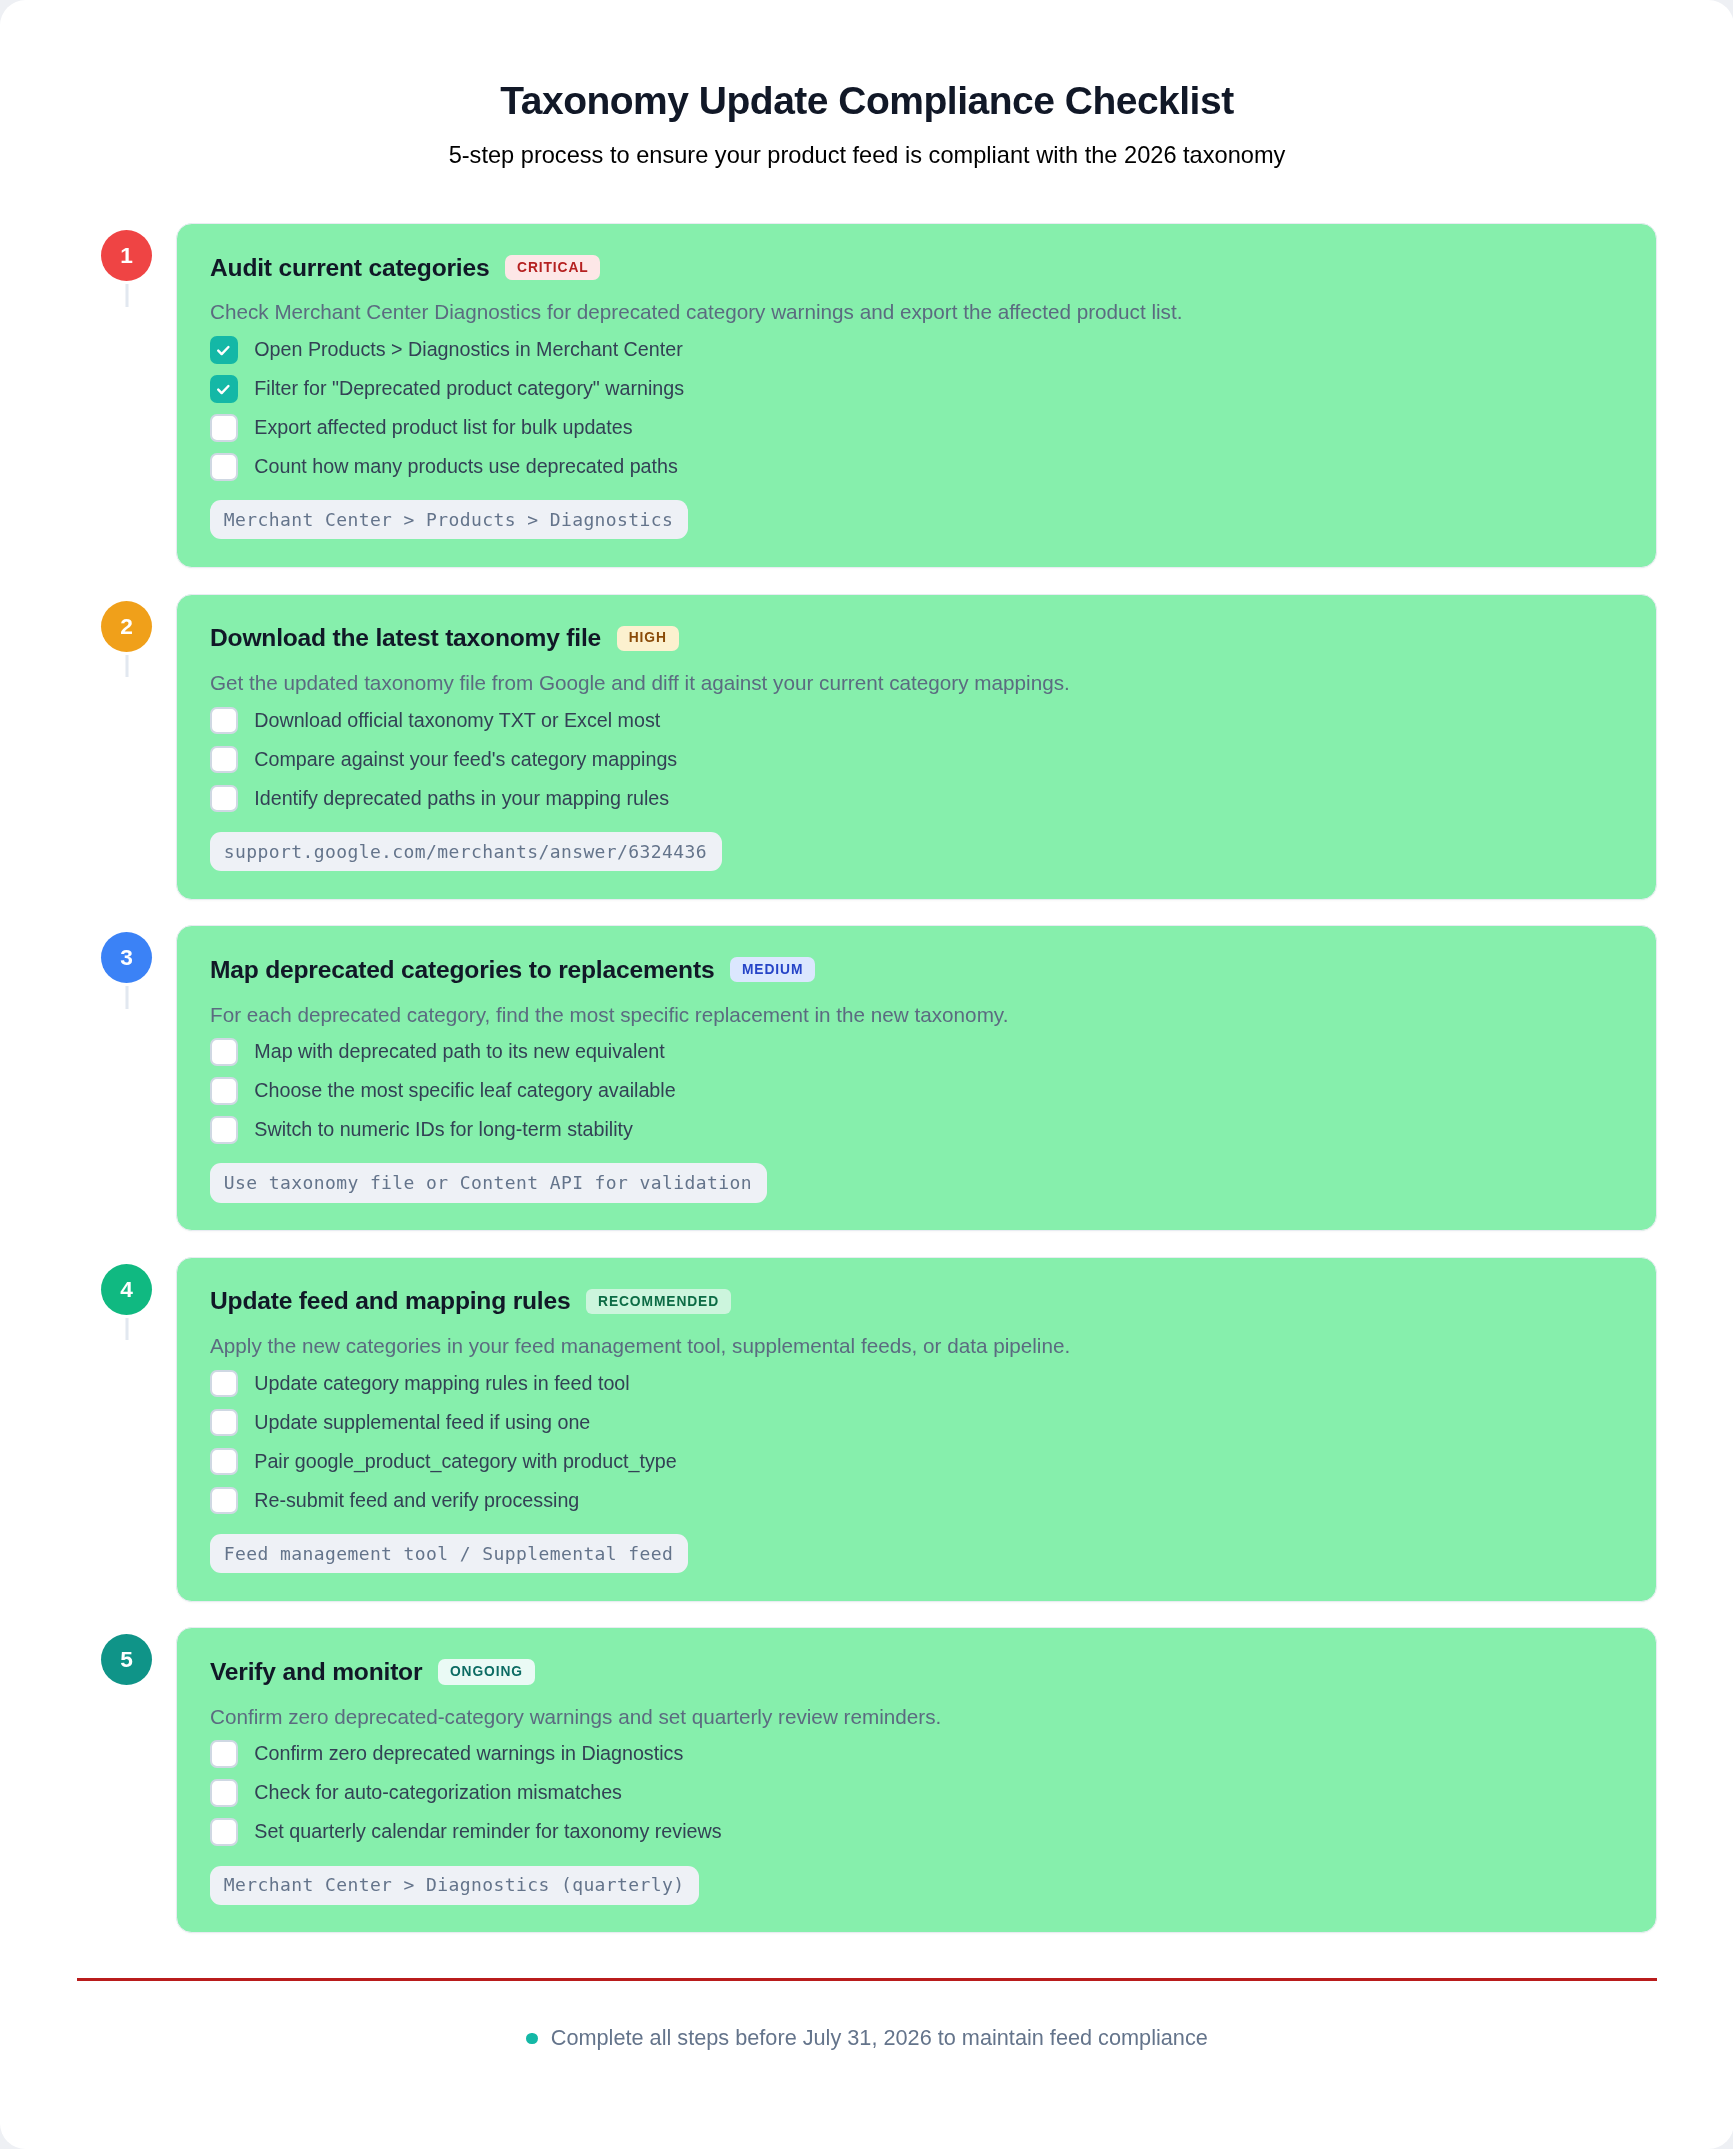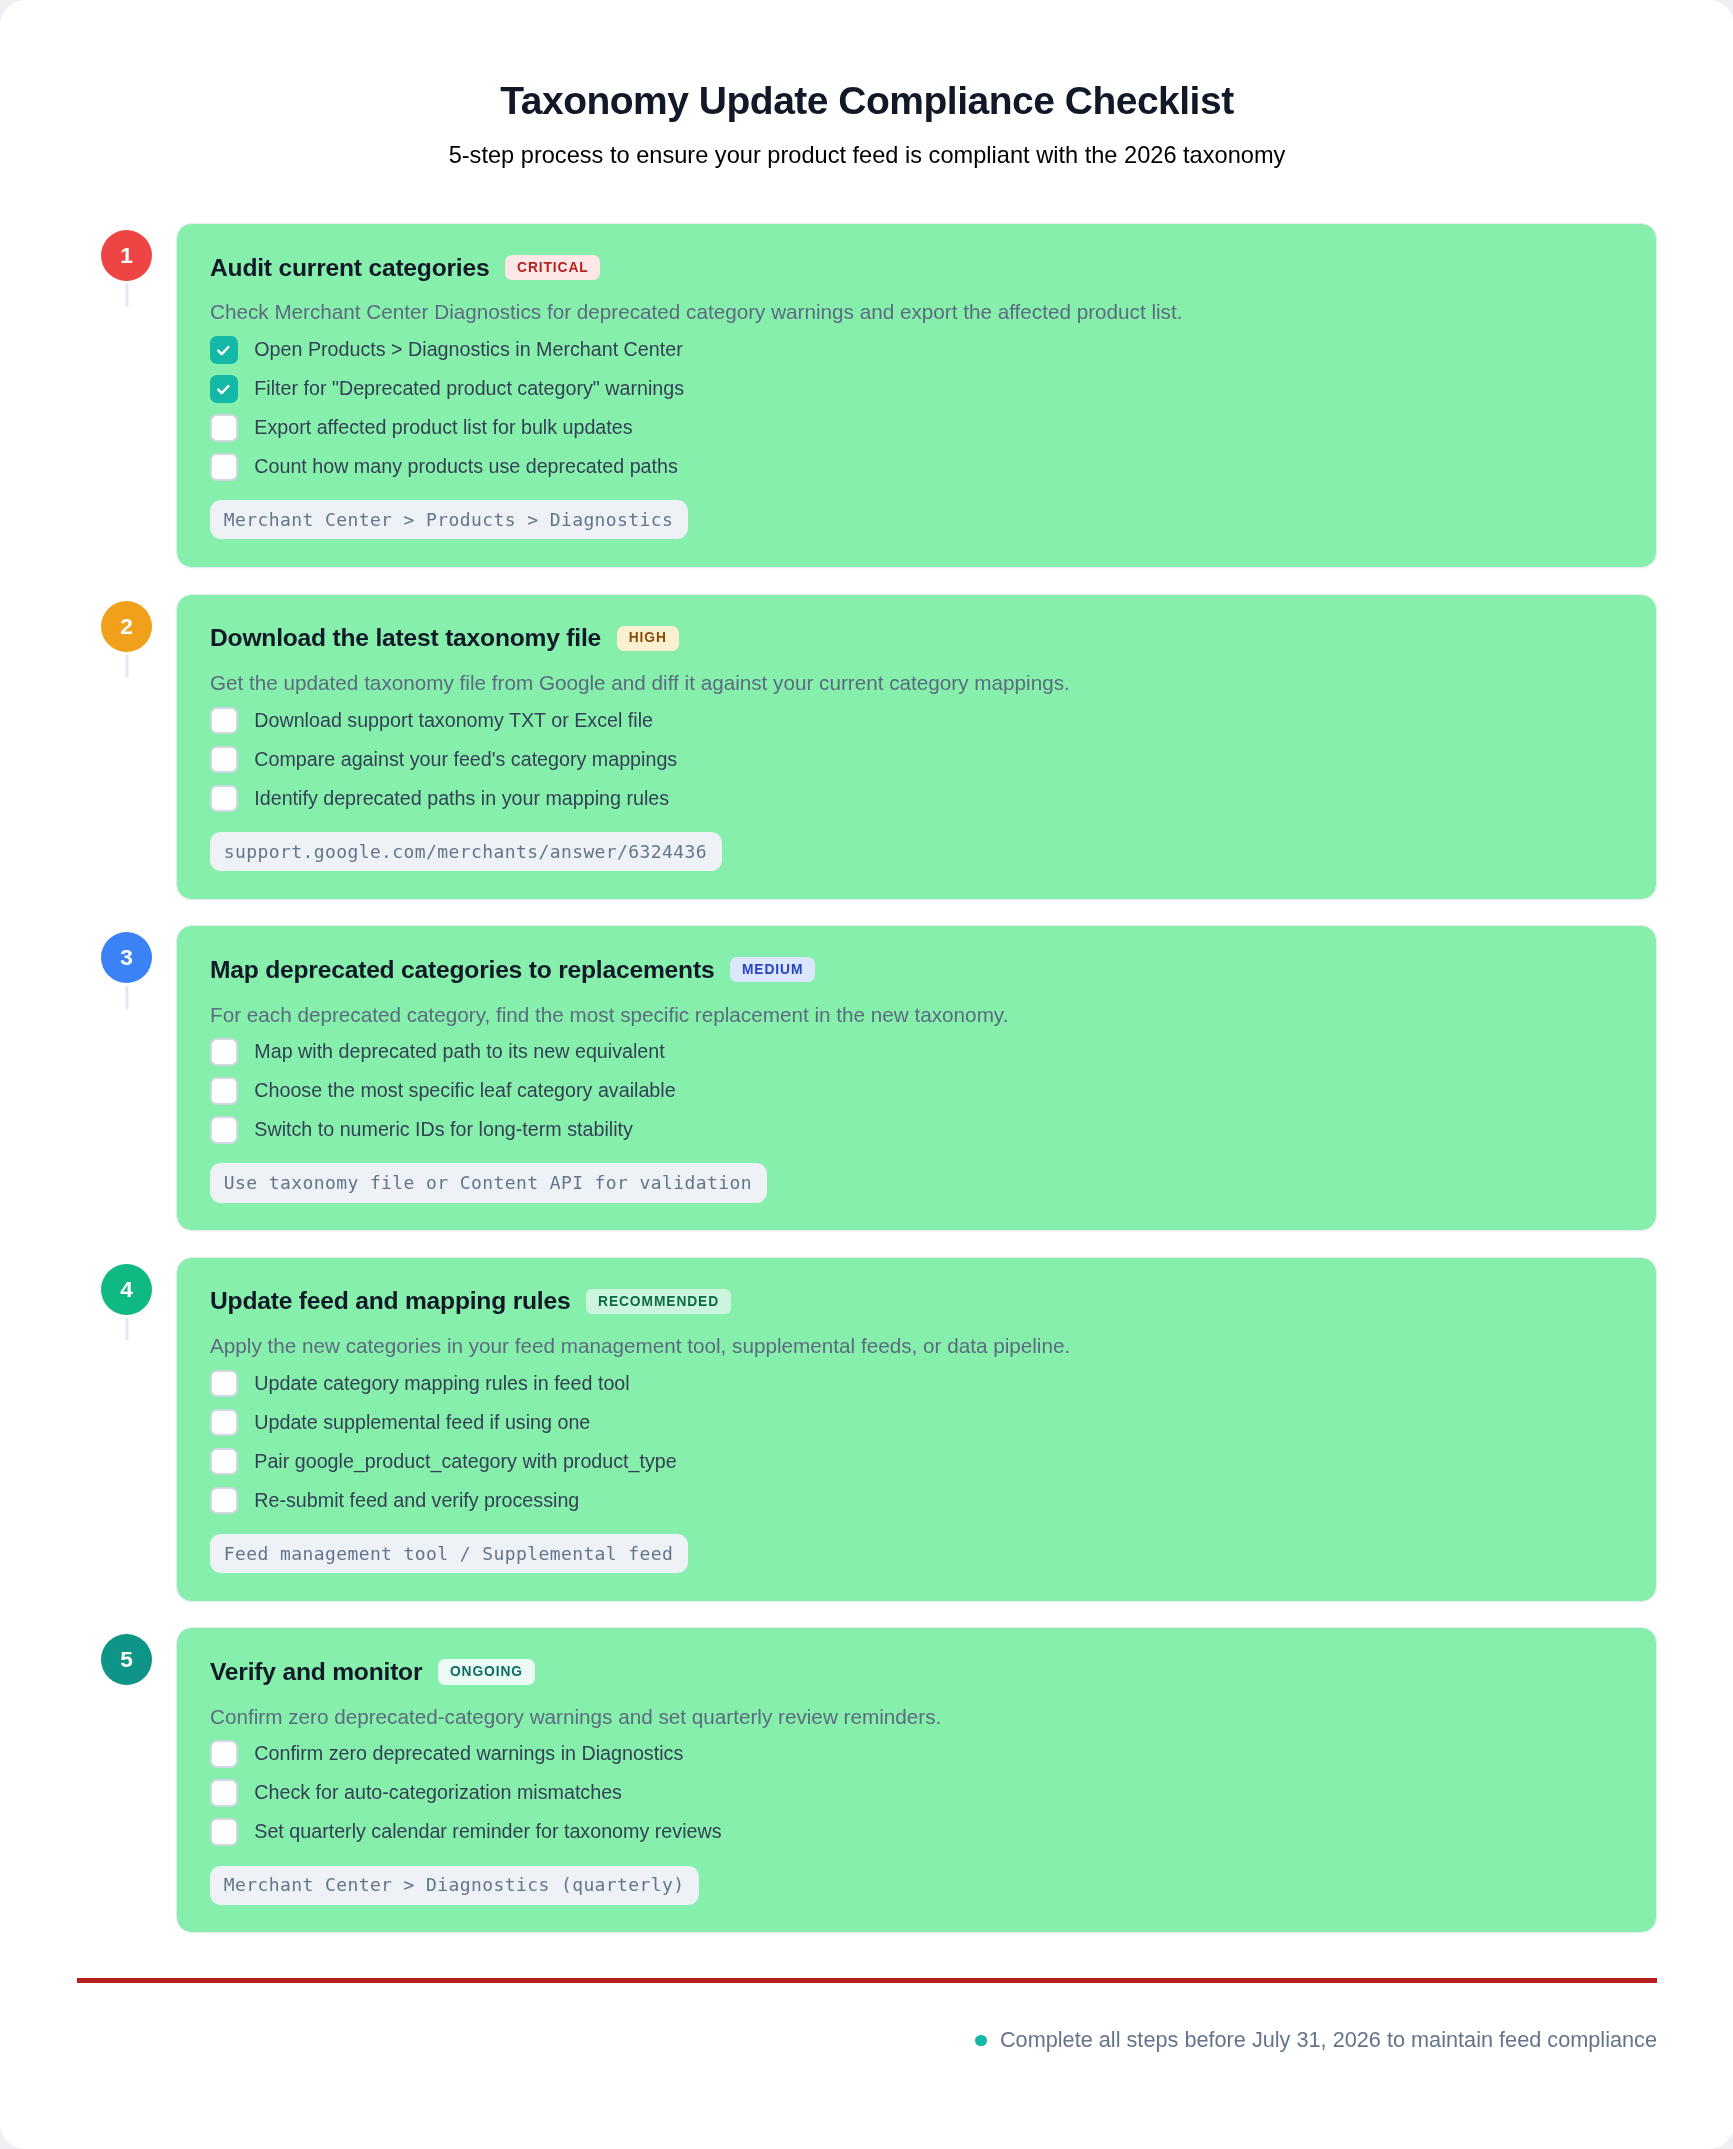--- a/index.html
+++ b/index.html
@@ -172,23 +172,23 @@
     font-size: 18px;
     letter-spacing: 0.4px;
     padding: 7.9px 14.8px 7.9px 13.8px;
     border-radius: 11px;
     line-height: 1.3;
   }
 
   
   .footer {
     margin-top: 45px;
-    border-top: 5px solid #b91c1c;
+    border-top: 3px solid #b91c1c;
     padding-top: 43px;
-    text-align: right;
+    text-align: center;
   }
 
   .footer-inner {
     display: inline-flex;
     align-items: center;
     gap: 12.8px;
   }
 
   .footer-dot {
     width: 11.8px;
@@ -262,21 +262,21 @@
         </div>
         <div class="card">
           <div class="card-head">
             <div class="card-title">Download the latest taxonomy file</div>
             <span class="badge" style="background: rgb(252, 241, 207); color: rgb(138, 75, 8);">HIGH</span>
           </div>
           <div class="card-desc">Get the updated taxonomy file from Google and diff it against your current category mappings.</div>
           <div class="task-list">
             <div class="task">
               <span class="checkbox"></span>
-              <span class="task-label">Download support taxonomy TXT or Excel file</span>
+              <span class="task-label">Download official taxonomy TXT or Excel most</span>
             </div>
             <div class="task">
               <span class="checkbox"></span>
               <span class="task-label">Compare against your feed's category mappings</span>
             </div>
             <div class="task">
               <span class="checkbox"></span>
               <span class="task-label">Identify deprecated paths in your mapping rules</span>
             </div>
           </div>

